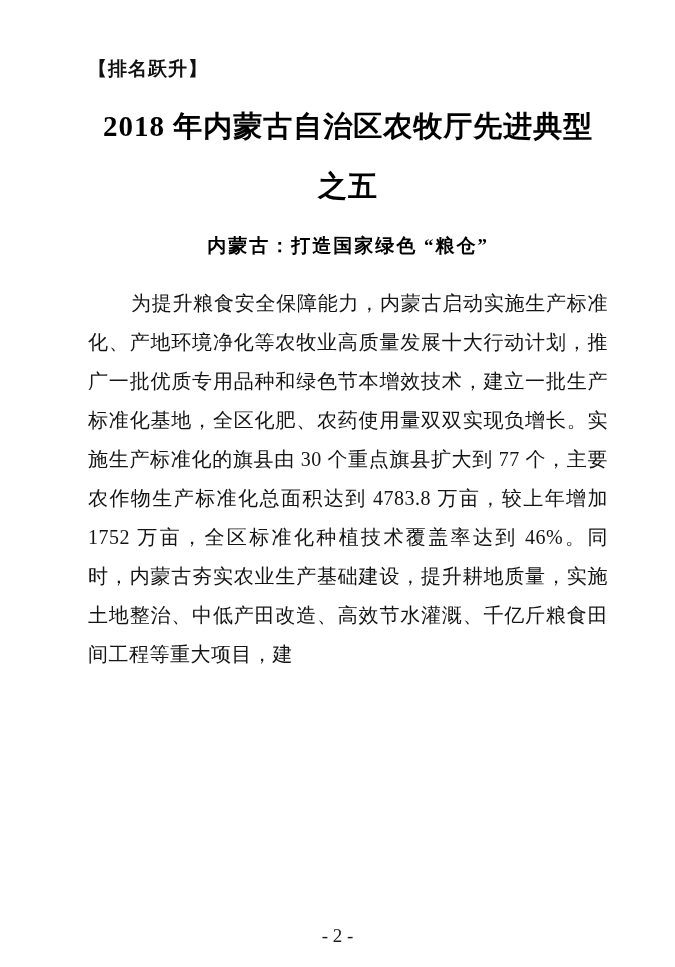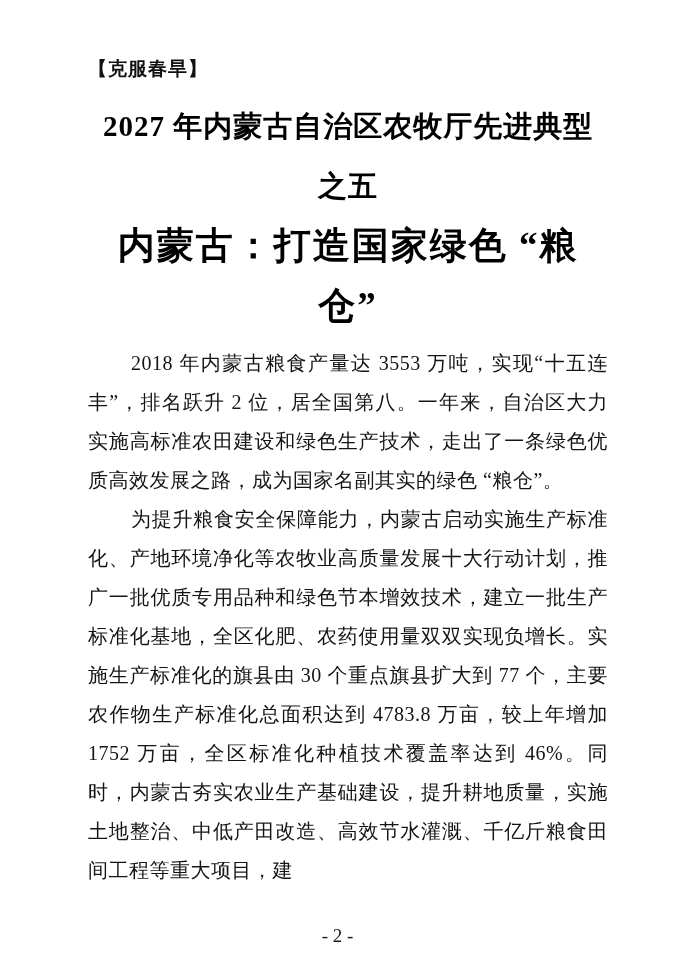--- a/index.html
+++ b/index.html
@@ -31,21 +31,21 @@
     font-size: 29px;
     font-weight: bold;
     text-align: center;
     letter-spacing: 1px;
     line-height: 60px;
     color: #000000;
     font-family: "Liberation Serif", "DejaVu Serif", serif;
   }
   .subtitle {
     margin: 0;
-    font-size: 37px;
+    font-size: 19px;
     font-weight: bold;
     text-align: center;
     letter-spacing: 2px;
     line-height: 60px;
     color: #000000;
     font-family: "Liberation Serif", "DejaVu Serif", serif;
   }
   .body-text {
     margin-top: 8px;
   }
@@ -69,26 +69,25 @@
     font-size: 19px;
     color: #1a1a1a;
     font-family: "Liberation Serif", "DejaVu Serif", serif;
   }
 </style>
 </head>
 <body>
 
 <div class="page">
 
-  <div class="section-label">【克服春旱】</div>
+  <div class="section-label">【排名跃升】</div>
 
-  <h1 class="title">2027 年内蒙古自治区农牧厅先进典型之五</h1>
+  <h1 class="title">2018 年内蒙古自治区农牧厅先进典型之五</h1>
 
   <h2 class="subtitle">内蒙古：打造国家绿色 “粮仓”</h2>
 
   <div class="body-text">
-    <p>2018 年内蒙古粮食产量达 3553 万吨，实现“十五连丰”，排名跃升 2 位，居全国第八。一年来，自治区大力实施高标准农田建设和绿色生产技术，走出了一条绿色优质高效发展之路，成为国家名副其实的绿色 “粮仓”。</p>
     <p>为提升粮食安全保障能力，内蒙古启动实施生产标准化、产地环境净化等农牧业高质量发展十大行动计划，推广一批优质专用品种和绿色节本增效技术，建立一批生产标准化基地，全区化肥、农药使用量双双实现负增长。实施生产标准化的旗县由 30 个重点旗县扩大到 77 个，主要农作物生产标准化总面积达到 4783.8 万亩，较上年增加 1752 万亩，全区标准化种植技术覆盖率达到 46%。同时，内蒙古夯实农业生产基础建设，提升耕地质量，实施土地整治、中低产田改造、高效节水灌溉、千亿斤粮食田间工程等重大项目，建</p>
   </div>
 
   <div class="page-number">- 2 -</div>
 
 </div>
 
 </body></html>

